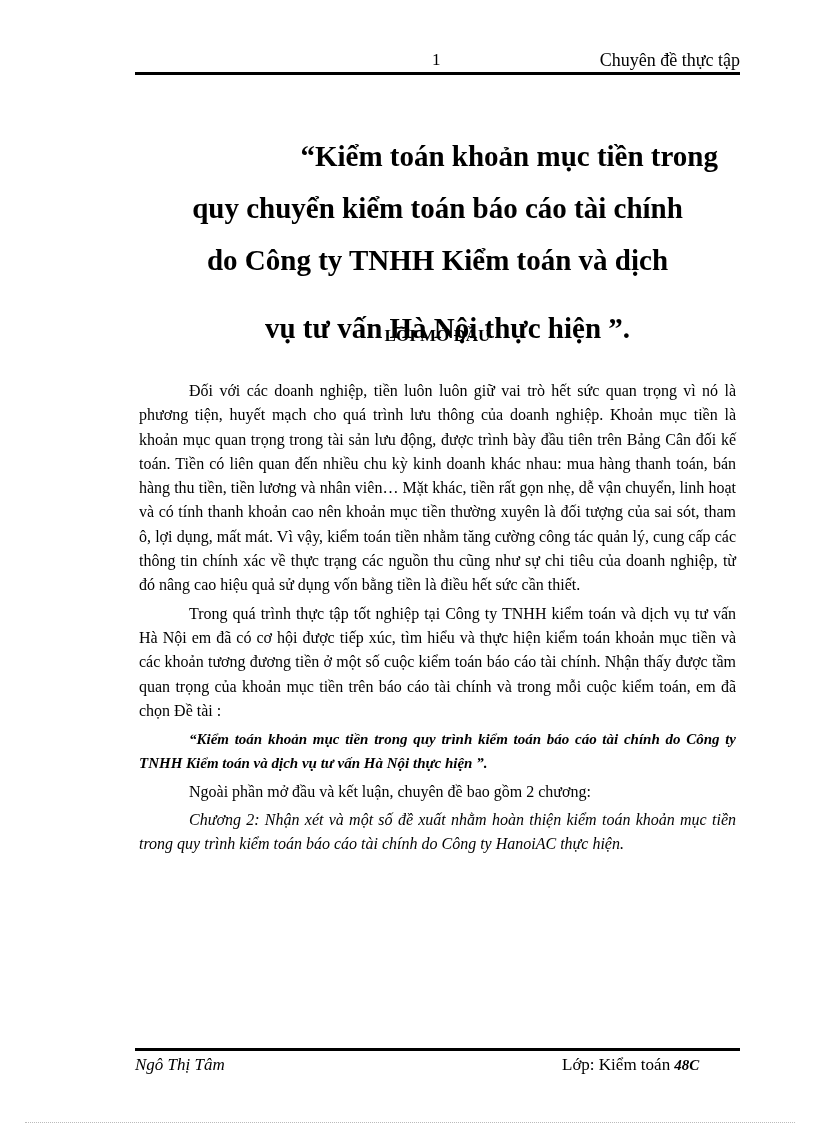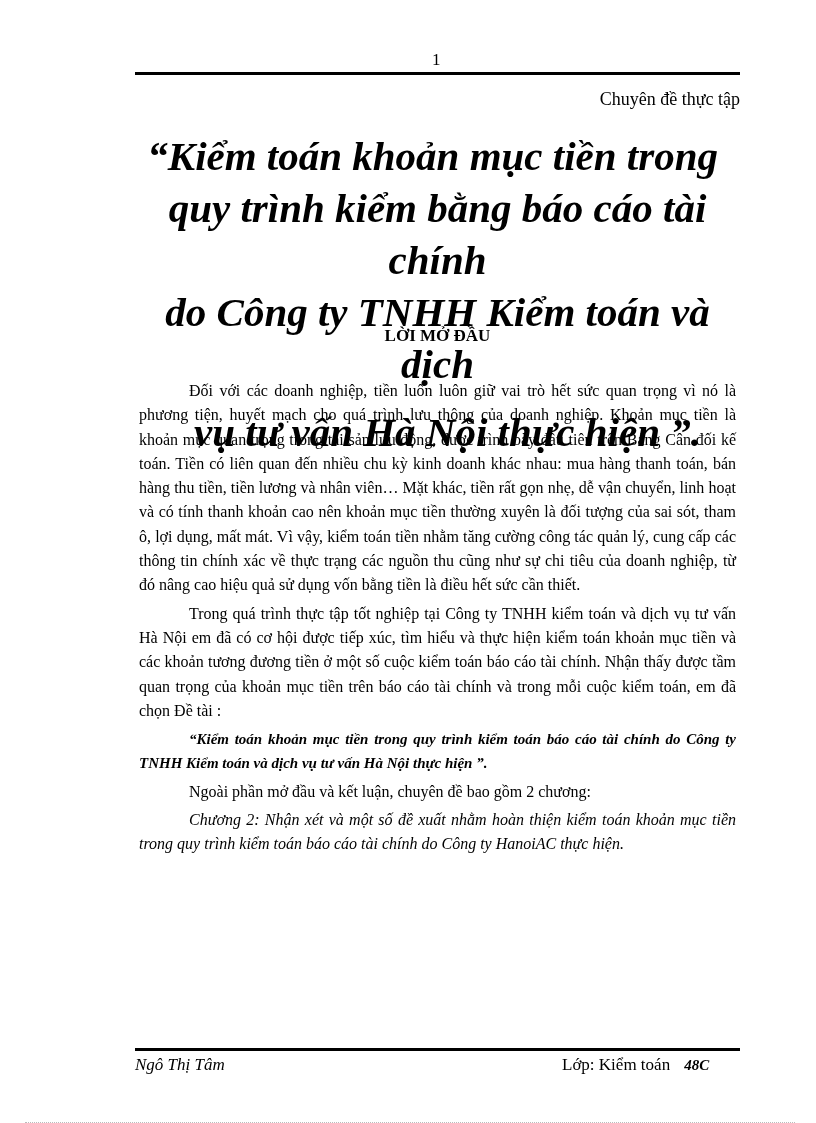--- a/index.html
+++ b/index.html
@@ -1,50 +1,50 @@
 <!DOCTYPE html>
 <html><head>
 <meta charset="utf-8">
 <style>
   html, body { margin:0; padding:0; background:#ffffff; }
   body { width:816px; height:1123px; position:relative; overflow:hidden; font-family:"Liberation Serif", "DejaVu Serif", serif; color:#000; }
   .page { position:absolute; left:0; top:0; width:816px; height:1123px; }
   .header { position:absolute; left:135px; top:48px; width:605px; height:26px; }
   .header .pnum { position:absolute; left:297px; top:2px; font-size:17px; }
-  .header .htitle { position:absolute; right:0; top:2px; font-size:18px;margin-top:39px; }
+  .header .htitle { position:absolute; right:0; top:2px; font-size:18px; }
   .rule-top { position:absolute; left:135px; top:72px; width:605px; height:3px; background:#000; }
-  .title { position:absolute; left:135px; top:130px; width:605px; font-weight:bold; font-style:italic; font-size:41px; line-height:52px; text-align:center; }
+  .title { position:absolute; left:135px; top:130px; width:605px; font-weight:bold; font-size:29px; line-height:52px; text-align:center; }
   .title .l1 { display:block; text-align:right; padding-right:22px; }
   .title .l2, .title .l3 { display:block; text-align:center; }
   .title .l4 { display:block; text-align:center; padding-left:20px;margin-top:16px; }
   .heading { position:absolute; left:135px; top:326px; width:605px; text-align:center; font-weight:bold; font-size:17px; }
   .body { position:absolute; left:135px; top:375px; width:605px; font-size:16px; line-height:24.3px; text-align:justify; }
   .body p { margin:4px; }
   .body .indent { text-indent:50px; }
   .body .bi { font-weight:bold; font-style:italic; font-size:15px; }
   .body .it { font-style:italic; }
   .rule-bottom { position:absolute; left:135px; top:1048px; width:605px; height:3px; background:#000; }
   .footer-left { position:absolute; left:135px; top:1055px; font-size:17px;font-style:italic; }
   .footer-right { position:absolute; left:562px; top:1055px; font-size:17px; }
-  .footer-right .cls { font-style:italic; font-weight:bold; font-size:15px; margin-left:14px; }
+  .footer-right .cls { font-style:italic; font-weight:bold; font-size:15px; margin-left:4px; }
   .dots { position:absolute; left:25px; top:1122px; width:770px; height:1px; border-top:1px dotted #bbb; }
 </style>
 </head>
 <body>
 
 <div class="page">
   <div class="header">
     <span class="pnum">1</span>
     <span class="htitle">Chuyên  đề thực tập</span>
   </div>
   <div class="rule-top"></div>
 
   <div class="title">
     <span class="l1">“Kiểm toán khoản mục tiền trong</span>
-    <span class="l2">quy trình kiểm bằng báo cáo tài chính</span>
+    <span class="l2">quy chuyển kiểm toán báo cáo tài chính</span>
     <span class="l3">do Công ty TNHH  Kiểm toán và dịch</span>
     <span class="l4">vụ tư vấn Hà Nội thực hiện ”.</span>
   </div>
 
   <div class="heading">LỜI MỞ ĐẦU</div>
 
   <div class="body">
     <p class="indent">Đối với các doanh nghiệp, tiền luôn luôn giữ vai trò hết sức quan trọng vì nó là phương tiện, huyết mạch cho quá trình lưu thông của doanh nghiệp. Khoản mục tiền là khoản mục quan trọng trong tài sản lưu động, được trình bày đầu tiên trên Bảng Cân đối kế toán. Tiền có liên quan đến nhiều chu kỳ kinh doanh khác nhau: mua hàng thanh toán, bán hàng thu tiền, tiền lương và nhân viên… Mặt khác, tiền rất gọn nhẹ, dễ vận chuyển, linh hoạt và có tính thanh khoản cao nên khoản mục tiền thường xuyên là đối tượng của sai sót, tham ô, lợi dụng, mất mát. Vì vậy, kiểm toán tiền nhằm tăng cường công tác quản lý, cung cấp các thông tin chính xác về thực trạng các nguồn thu cũng như sự chi tiêu của doanh nghiệp, từ đó nâng cao hiệu quả sử dụng vốn bằng tiền là điều hết sức cần thiết.</p>
     <p class="indent">Trong quá trình thực tập tốt nghiệp tại Công ty TNHH kiểm toán và dịch vụ tư vấn Hà Nội em đã có cơ hội được tiếp xúc, tìm hiểu và thực hiện kiểm toán khoản mục tiền và các khoản tương đương tiền ở một số cuộc kiểm toán báo cáo tài chính. Nhận thấy được tầm quan trọng của khoản mục tiền trên báo cáo tài chính và trong mỗi cuộc kiểm toán, em đã chọn Đề tài :</p>
     <p class="indent bi">“Kiểm toán khoản mục tiền trong quy trình kiểm toán báo cáo tài chính do Công ty TNHH   Kiểm toán và dịch vụ tư vấn Hà Nội thực hiện ”.</p>

